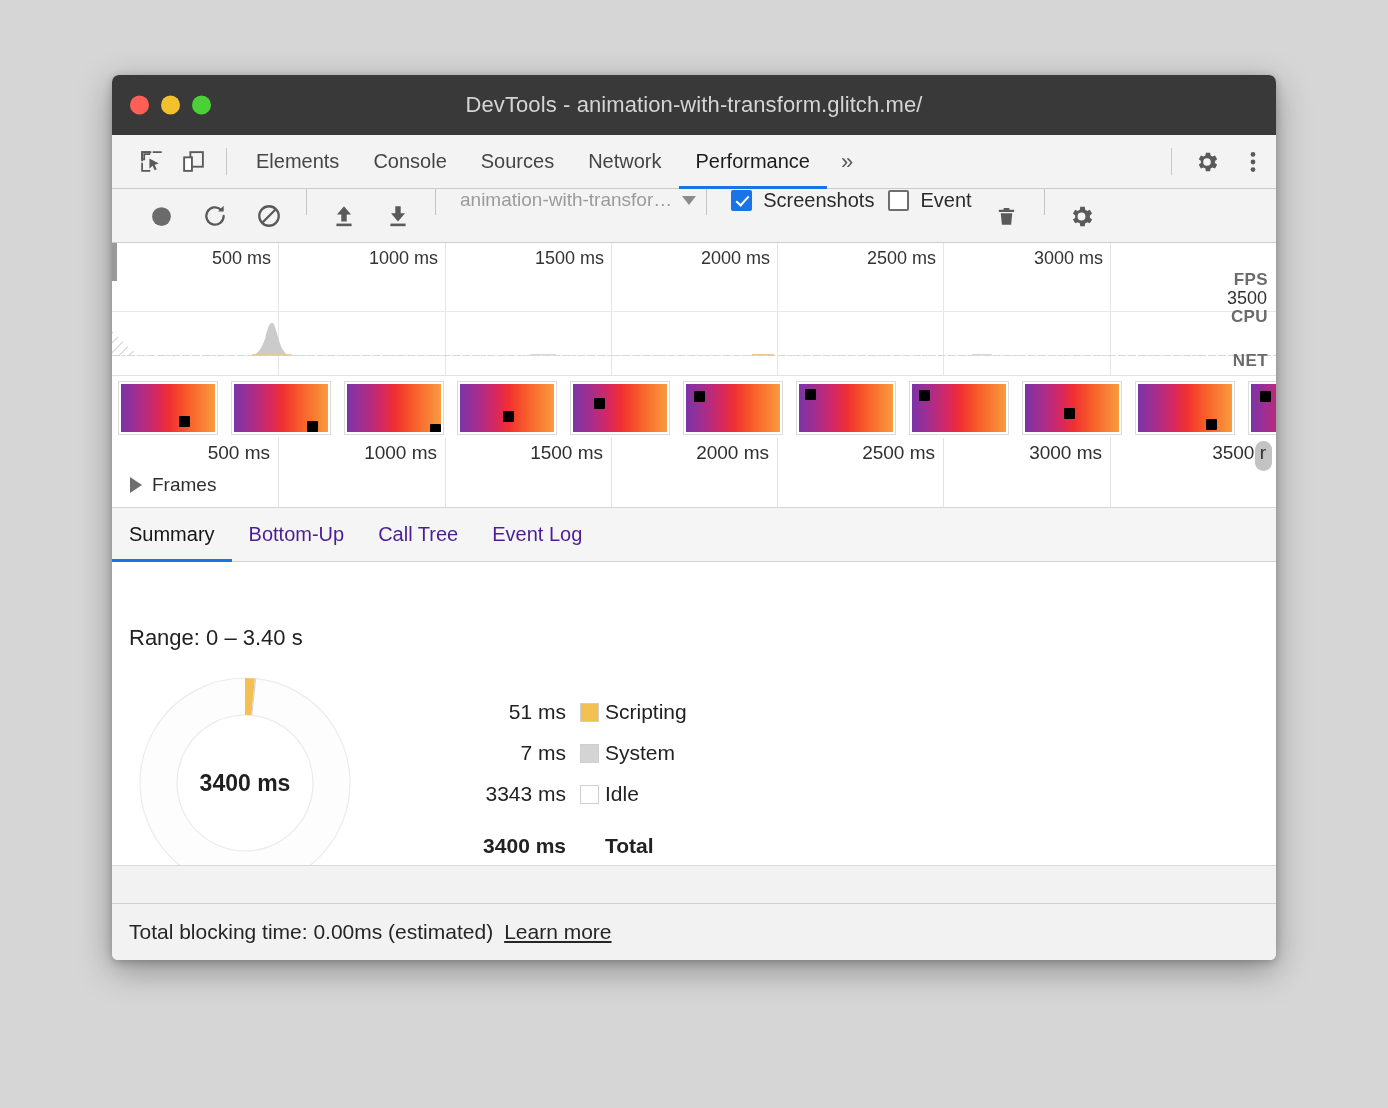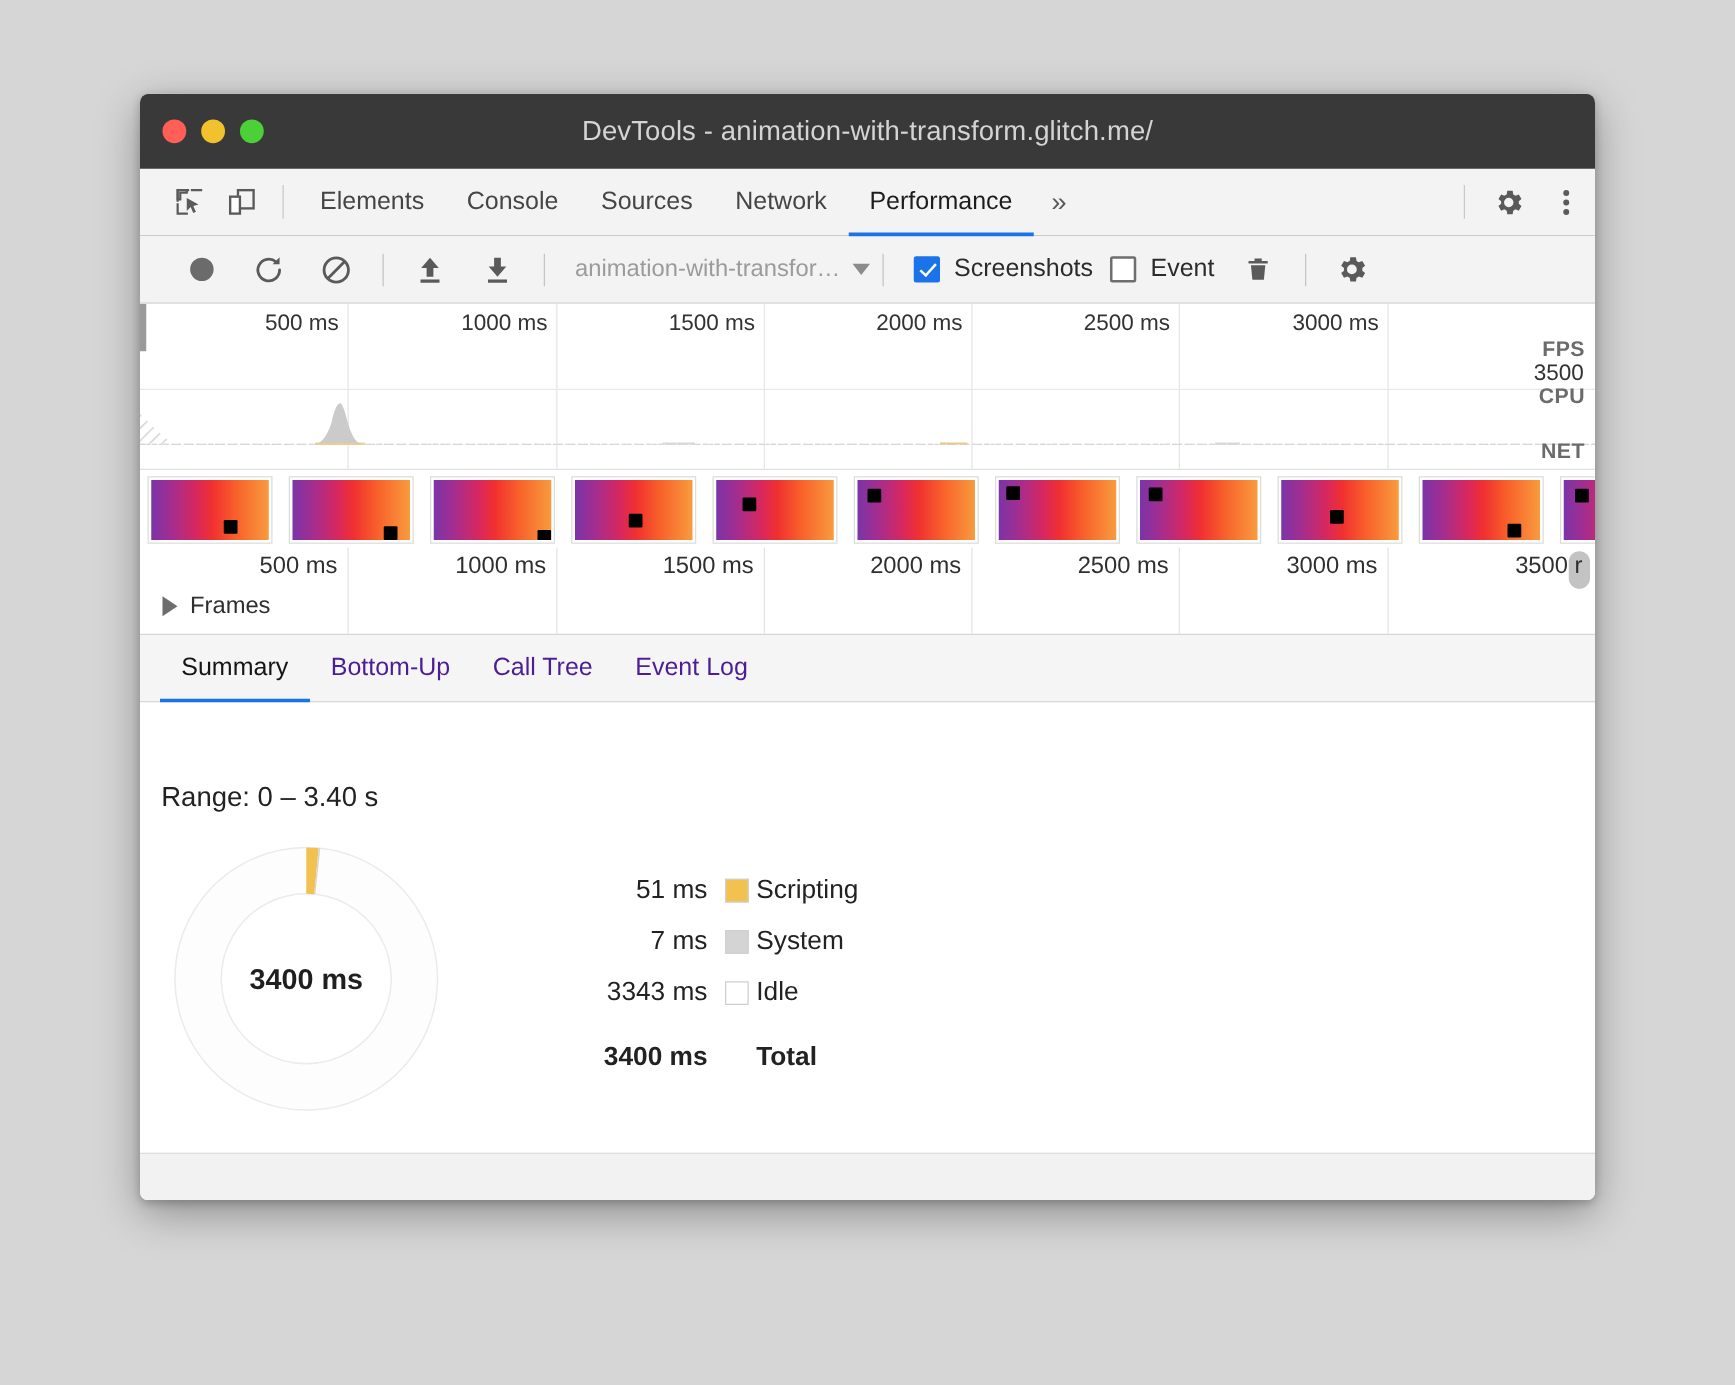--- a/index.html
+++ b/index.html
@@ -97,21 +97,21 @@
     display: flex; align-items: center; justify-content: center;
     color: #5a5a5a;
   }
 
   
   #perftoolbar {
     height: 54px;
     background: #f3f3f3;
     border-bottom: 1px solid #cdcdcd;
     display: flex;
-    align-items: center;
+    align-items: flex-start;
     flex: 0 0 auto;
     padding-left: 22px;
     gap: 0;
   }
   .pt-btn {
     width: 54px; height: 54px;
     display: flex; align-items: center; justify-content: center;
     color: #5a5a5a;
   }
   .pt-sep { width: 1px; height: 26px; background: #c4c4c4; margin: 0 10px; }
@@ -264,21 +264,20 @@
     border-radius: 9px;
     background: #c3c3c3;
   }
 
   
   #detailtabs {
     height: 54px;
     background: #f5f5f5;
     border-bottom: 1px solid #d0d0d0;
     display: flex; align-items: stretch;
-    padding-left: 16px;
     flex: 0 0 auto;
   }
   .d-tab {
     display: flex; align-items: center;
     padding: 0 17px;
     font-size: 20px; color: #4c1d95;
     position: relative;
     white-space: nowrap;
   }
   .d-tab.active { color: #151515; }
@@ -640,14 +639,18 @@
         </div>
         <div class="lg-row total">
           <span class="lg-val">3400 ms</span>
           <span class="lg-swatch"></span>
           <span class="lg-name">Total</span>
         </div>
       </div>
   </div>
 
   <div id="spacerbar"></div>
+  <div id="statusbar">
+    <span>Total blocking time: 0.00ms (estimated)</span>
+    <a id="learn-more" href="#">Learn more</a>
+  </div>
 
 </div>
 
 </body></html>

